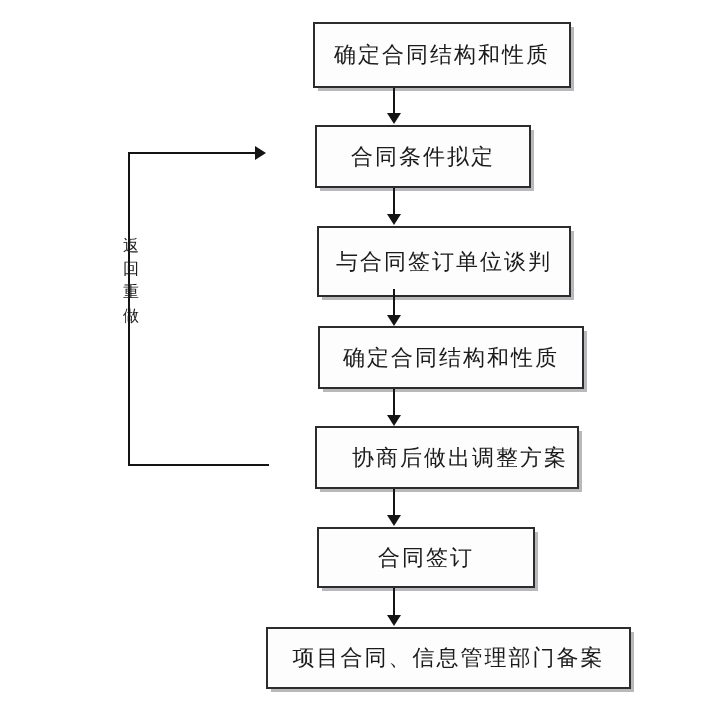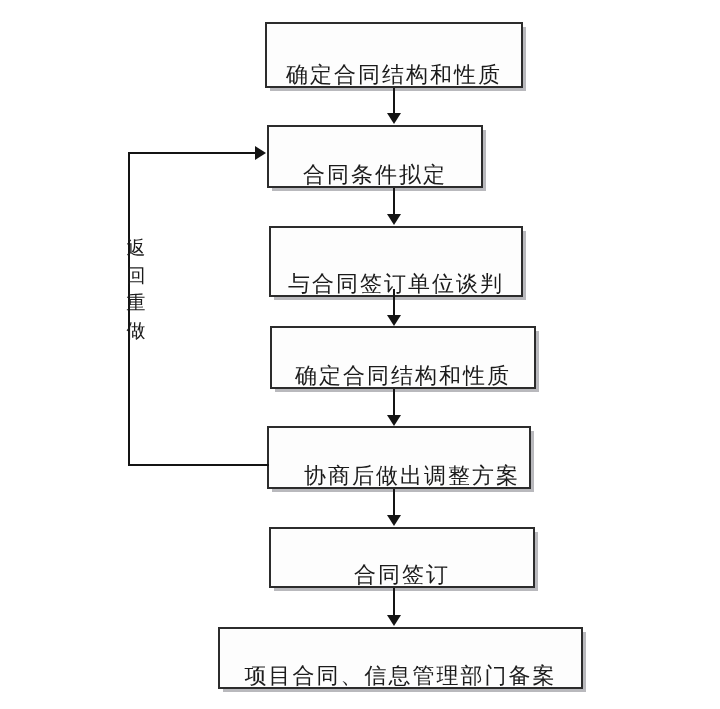--- a/index.html
+++ b/index.html
@@ -17,22 +17,23 @@
   }
 
   
   .node {
     position: absolute;
     box-sizing: border-box;
     background: #fdfdfd;
     border: 2px solid #2c2c2c;
     box-shadow: 4px 4px 0 -1px #b9b9bd;
     display: flex;
-    align-items: flex-end;
+    align-items: center;
     justify-content: center;
+    margin-left: 48px;
   }
   .node .node-label {
     font-size: 22px;
     color: #1b1b1b;
     letter-spacing: 2px;
     white-space: nowrap;
     line-height: 1;
   }
 
   
@@ -59,24 +60,24 @@
     width: 0;
     height: 0;
     border-top: 7px solid transparent;
     border-bottom: 7px solid transparent;
     border-left: 11px solid #141414;
   }
 
   
   .loop-caption {
     position: absolute;
-    font-size: 19px;
+    font-size: 16px;
     color: #1b1b1b;
     line-height: 1.45;
-    text-align: center;
+    text-align: left;
     width: 26px;
     white-space: normal;
     word-break: break-all;
   }
 </style>
 </head>
 <body>
 
 <div id="canvas">
 
@@ -93,21 +94,21 @@
   </div>
 
   <div class="node" style="left:270px; top:326px; width:266px; height:63px;">
     <span class="node-label">确定合同结构和性质</span>
   </div>
 
   <div class="node" style="left:267px; top:426px; width:264px; height:63px;padding-left:26px;">
     <span class="node-label">协商后做出调整方案</span>
   </div>
 
-  <div class="node" style="left:269px; top:527px; width:266px; height:61px;">
+  <div class="node" style="left:269px; top:527px; width:218px; height:61px;">
     <span class="node-label">合同签订</span>
   </div>
 
   <div class="node" style="left:218px; top:627px; width:365px; height:62px;">
     <span class="node-label">项目合同、信息管理部门备案</span>
   </div>
 
   <div class="vline" style="left:393px; top:88px; height:27px;"></div>
   <div class="arrow-down" style="left:387px; top:113px;"></div>
 

